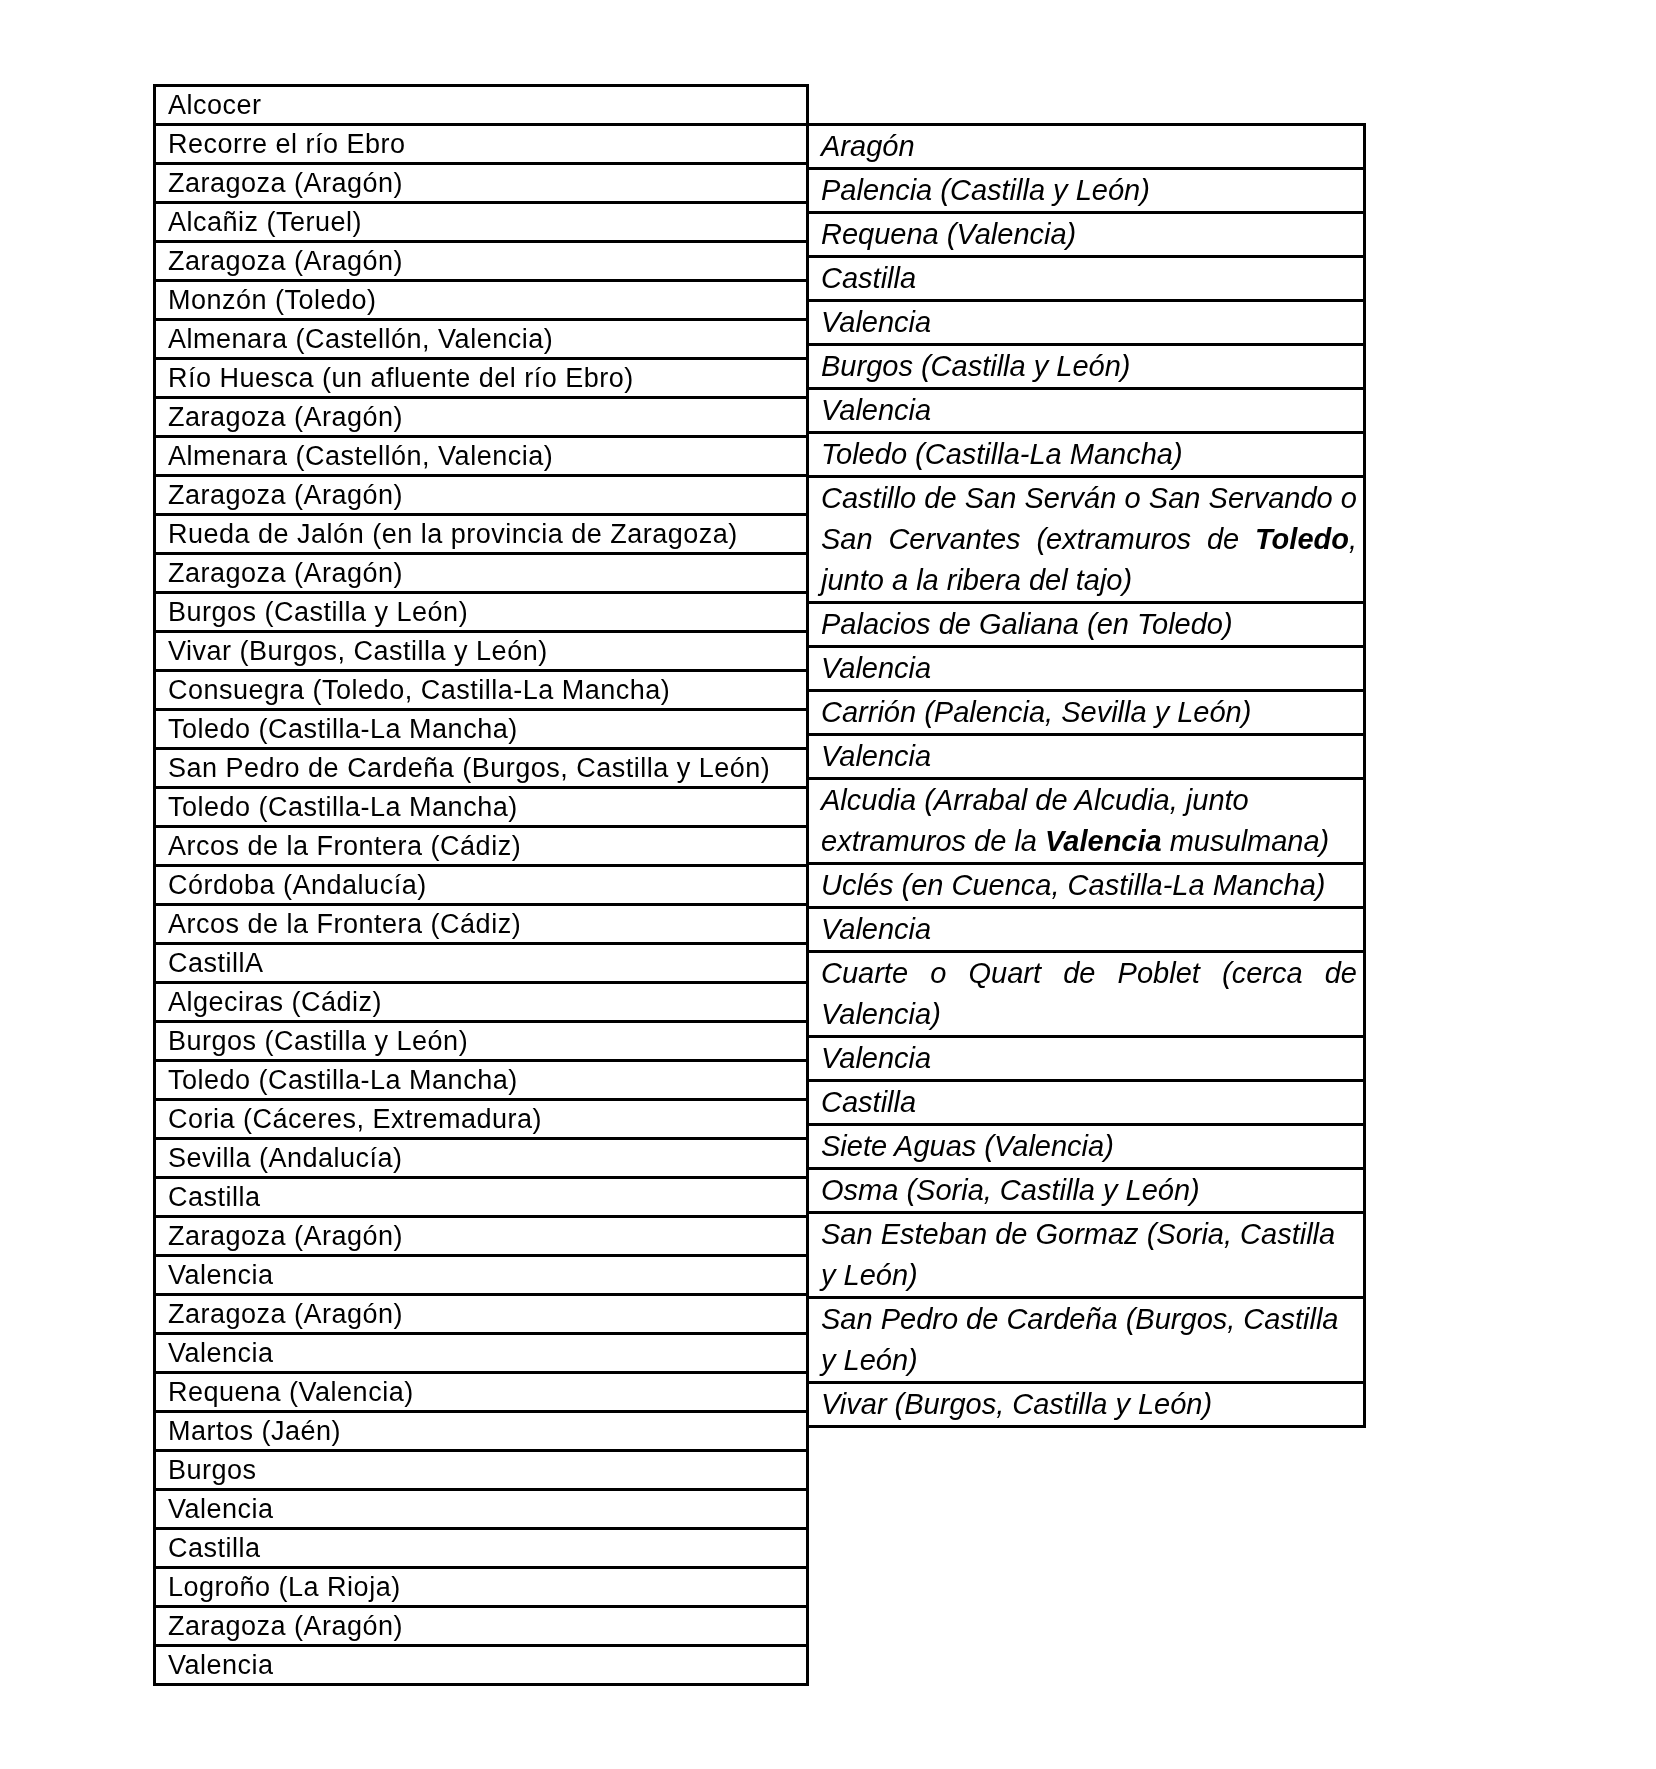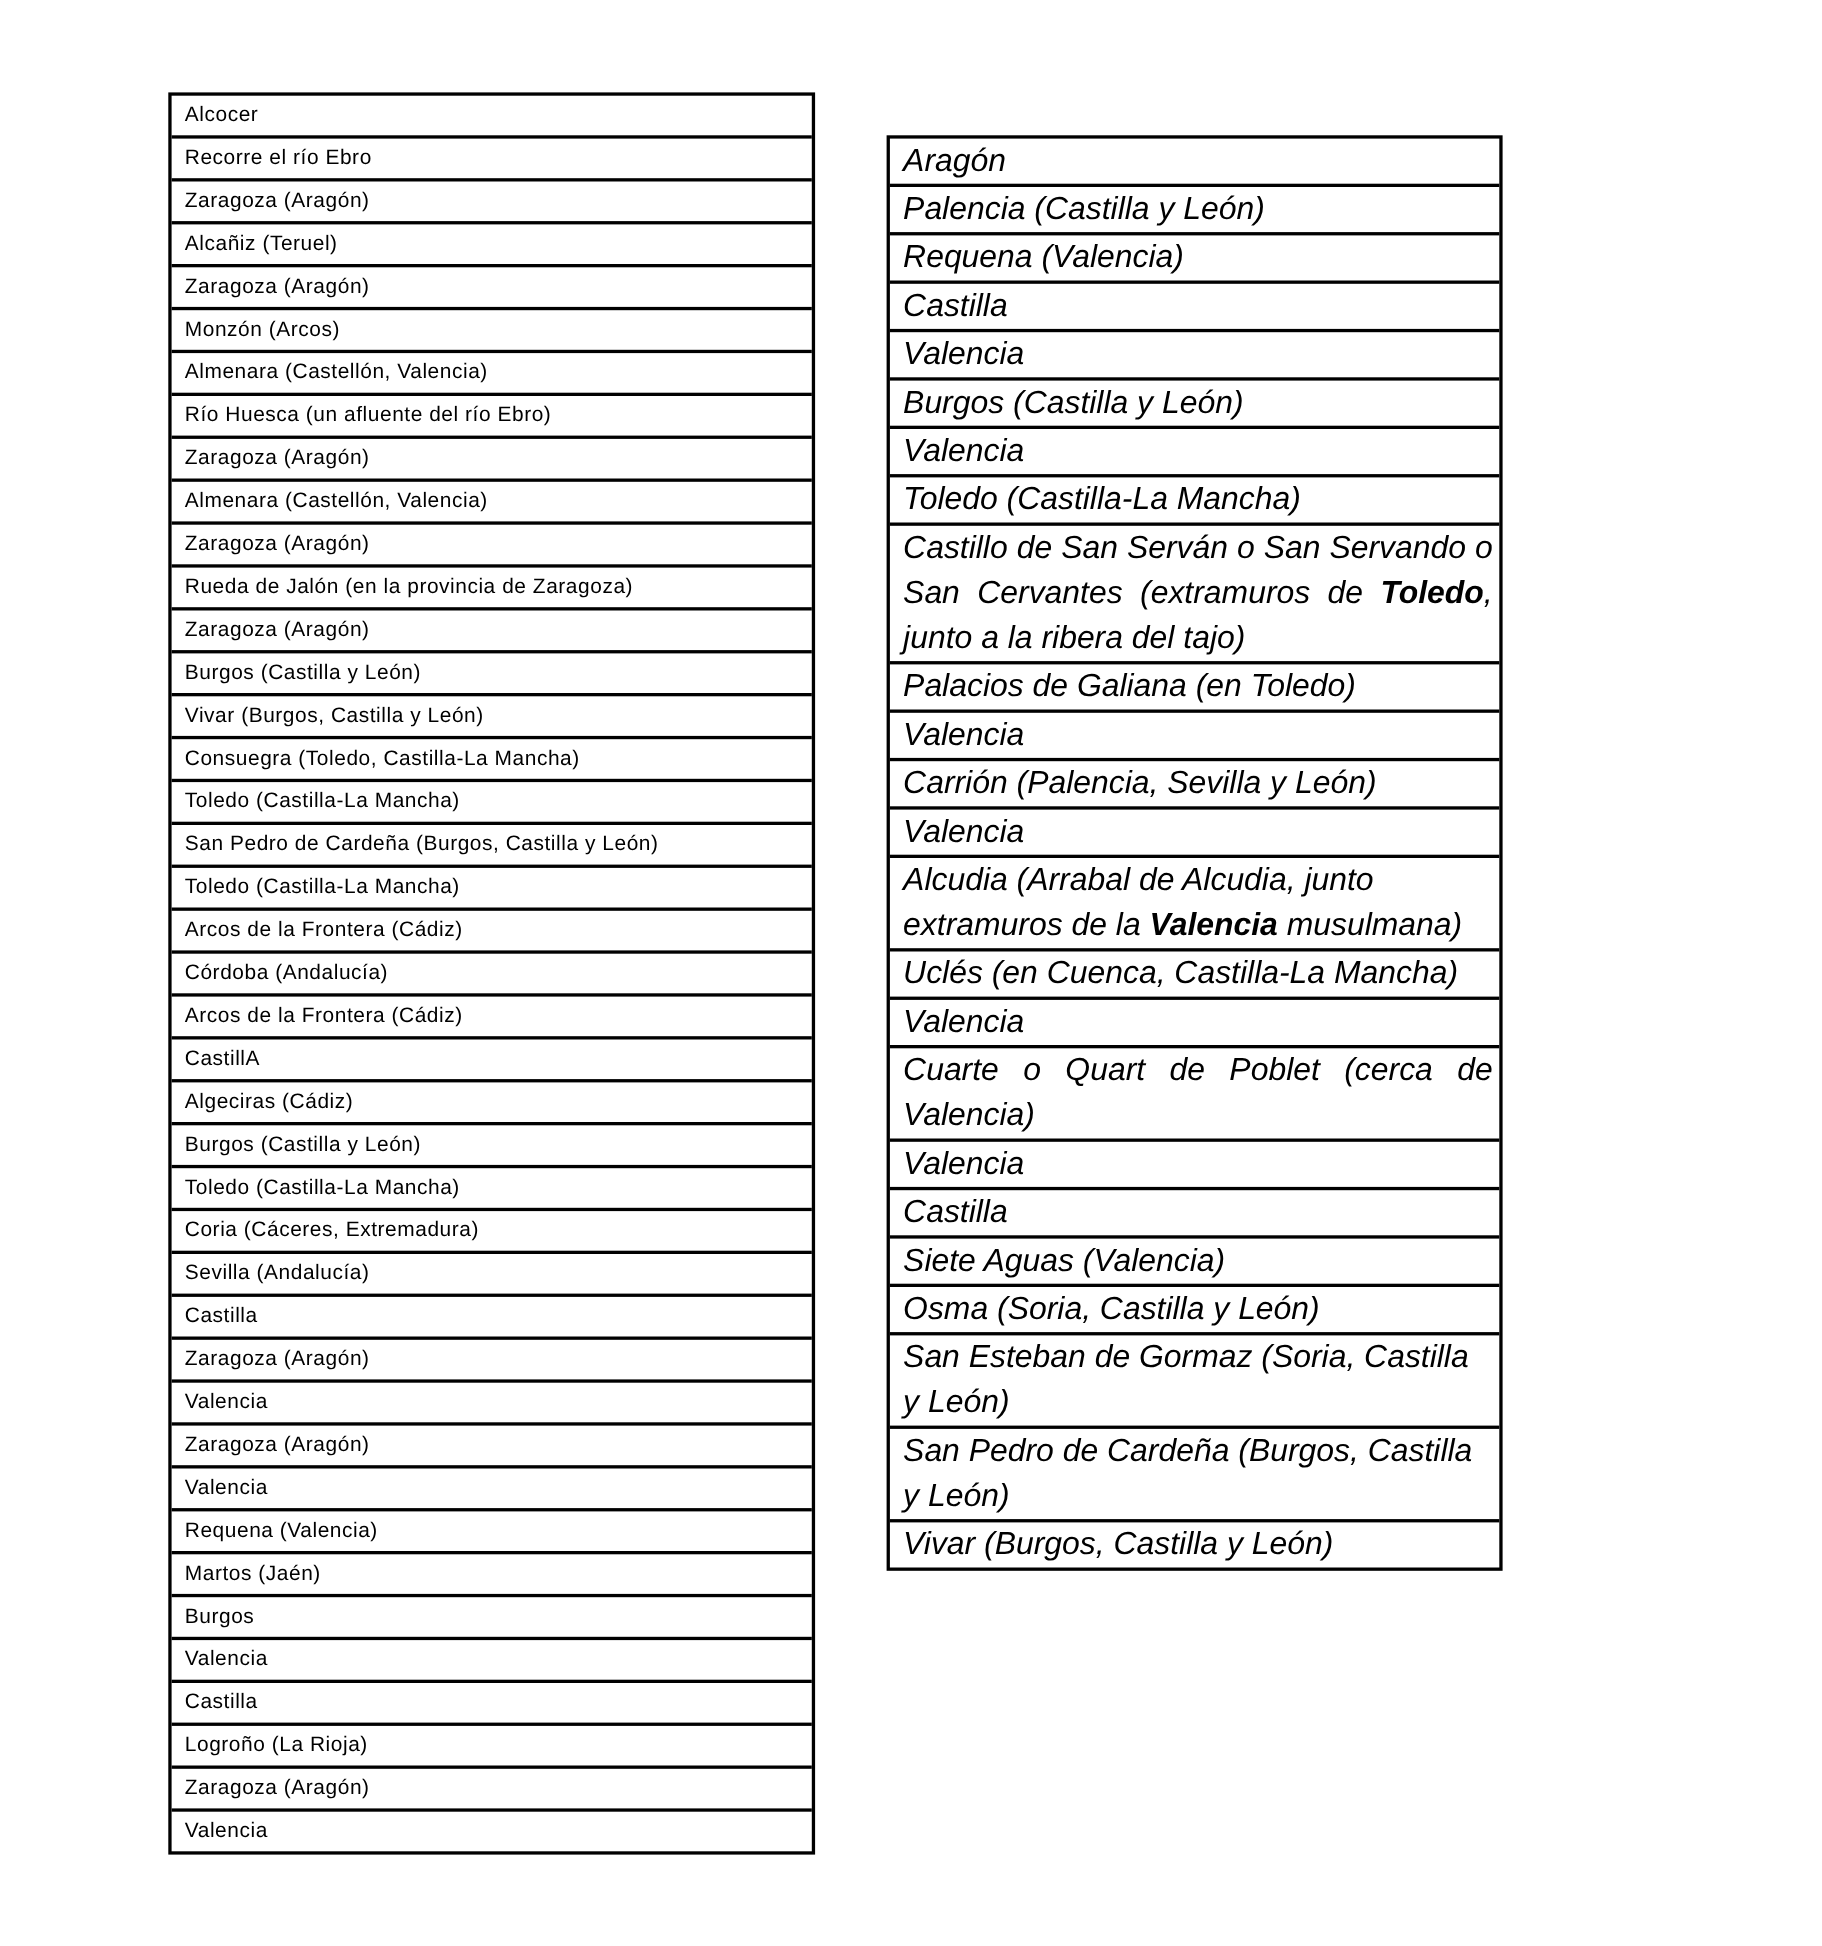--- a/index.html
+++ b/index.html
@@ -14,22 +14,22 @@
   }
   .tbl {
     position: absolute;
     box-sizing: border-box;
     border: 3px solid #000000;
     background: #ffffff;
   }
   .tbl-left {
     left: 153px;
     top: 84px;
-    width: 588px;
-    font-size: 19px;
+    width: 656px;
+    font-size: 27px;
     letter-spacing: 0.5px;
   }
   .tbl-right {
     left: 806px;
     top: 123px;
     width: 560px;
     font-size: 29px;
   }
   .row {
     box-sizing: border-box;
@@ -45,21 +45,21 @@
 </head>
 <body>
 
 <div class="page">
   <section class="tbl tbl-left">
       <div class="row">Alcocer</div>
       <div class="row">Recorre el río Ebro</div>
       <div class="row">Zaragoza (Aragón)</div>
       <div class="row">Alcañiz (Teruel)</div>
       <div class="row">Zaragoza (Aragón)</div>
-      <div class="row">Monzón (Arcos)</div>
+      <div class="row">Monzón (Toledo)</div>
       <div class="row">Almenara (Castellón, Valencia)</div>
       <div class="row">Río Huesca (un afluente del río Ebro)</div>
       <div class="row">Zaragoza (Aragón)</div>
       <div class="row">Almenara (Castellón, Valencia)</div>
       <div class="row">Zaragoza (Aragón)</div>
       <div class="row">Rueda de Jalón (en la provincia de Zaragoza)</div>
       <div class="row">Zaragoza (Aragón)</div>
       <div class="row">Burgos (Castilla y León)</div>
       <div class="row">Vivar (Burgos, Castilla y León)</div>
       <div class="row">Consuegra (Toledo, Castilla-La Mancha)</div>

